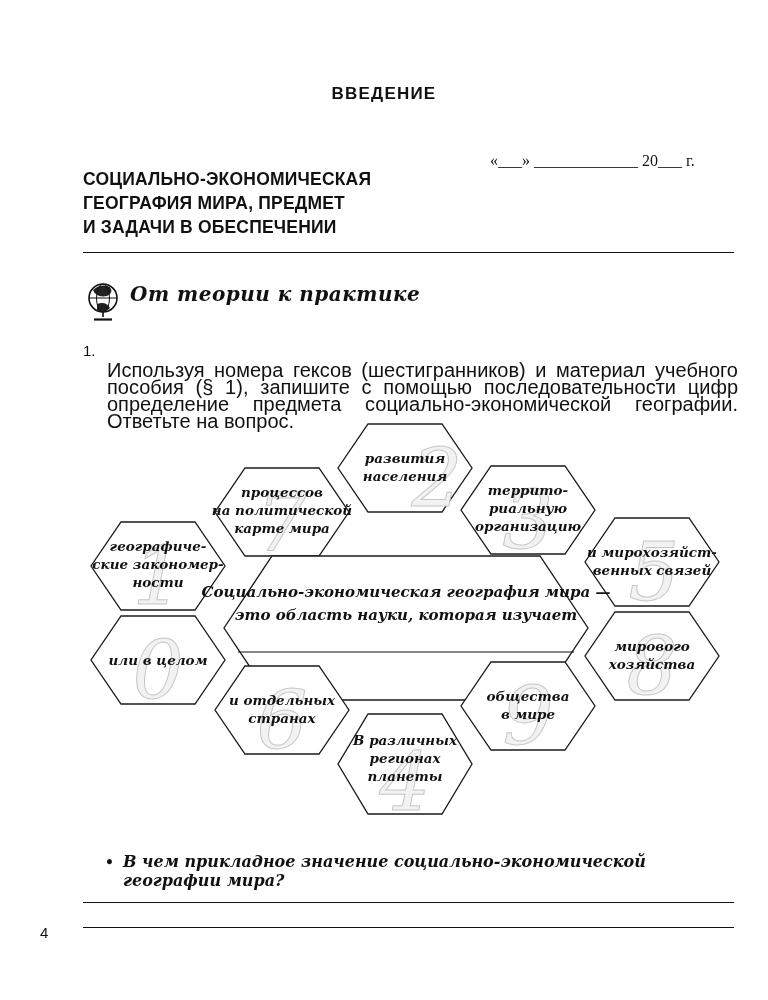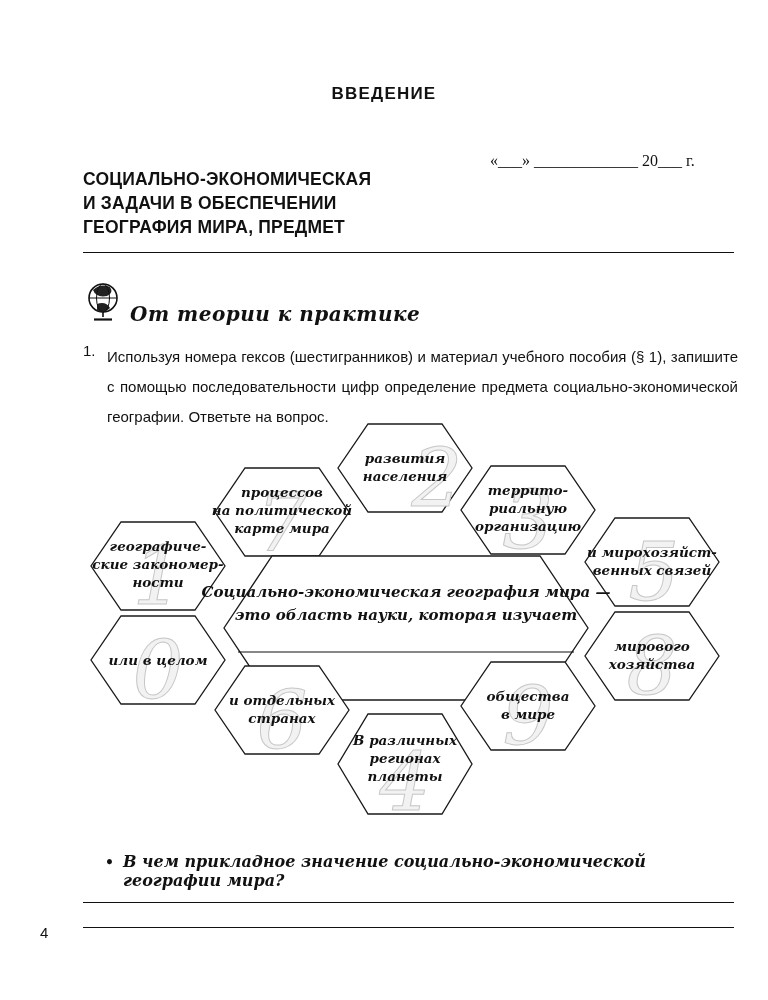--- a/index.html
+++ b/index.html
@@ -20,29 +20,29 @@
     font-weight:bold; font-size:17.5px; line-height:24px; letter-spacing:0.2px;margin-top:20px;
   }
   .date-line {
     position:absolute; left:490px; top:152px;
     font-size:16px; white-space:nowrap;font-family:Liberation Serif, serif;
   }
   .sep { position:absolute; left:83px; top:252px; width:651px; border-top:1.6px solid #111; }
 
   .globe { position:absolute; left:82px; top:280px; }
   .section-title {
-    position:absolute; left:130px; top:302px;
+    position:absolute; left:130px; top:282px;
     font-family:"DejaVu Serif", serif; font-style:italic; font-weight:bold;
     font-size:20px; letter-spacing:0.5px;
   }
 
   .task-num { position:absolute; left:83px; top:342px; font-size:15px; }
   .task-text {
-    position:absolute; left:107px; top:342px; width:631px;
-    font-size:15px; line-height:30px; text-align:justify;
+    position:absolute; left:107px; top:362px; width:631px;
+    font-size:20px; line-height:17px; text-align:justify;
   }
 
   .diagram { position:absolute; left:0; top:415px; }
   .hex { fill:#ffffff; stroke:#1a1a1a; stroke-width:1.3; }
   .digit {
     font-family:"DejaVu Serif", serif; font-style:italic;
     font-size:80px; fill:#f2f2f2; stroke:#c7c7c7; stroke-width:1;
     text-anchor:middle;
   }
   .hexlabel {
@@ -70,22 +70,22 @@
 </style>
 </head>
 <body>
 
 <div class="page">
 
   <div class="header">ВВЕДЕНИЕ</div>
 
   <div class="title-block">
     <div>СОЦИАЛЬНО-ЭКОНОМИЧЕСКАЯ</div>
+    <div>ГЕОГРАФИЯ МИРА, ПРЕДМЕТ</div>
     <div>И ЗАДАЧИ В ОБЕСПЕЧЕНИИ</div>
-    <div>ГЕОГРАФИЯ МИРА, ПРЕДМЕТ</div>
   </div>
 
   <div class="date-line">«___» _____________ 20___ г.</div>
 
   <div class="sep"></div>
 
   <svg class="globe" width="42" height="44" viewBox="0 0 42 44">
     <circle cx="21" cy="18" r="14" fill="#fff" stroke="#111" stroke-width="1.6"></circle>
     <path d="M11,10 q8,-7 17,-3 q4,6 -3,9 q-11,2 -14,-6 z" fill="#222"></path>
     <path d="M15,24 q9,-3 13,4 q-7,7 -13,2 z" fill="#222"></path>

